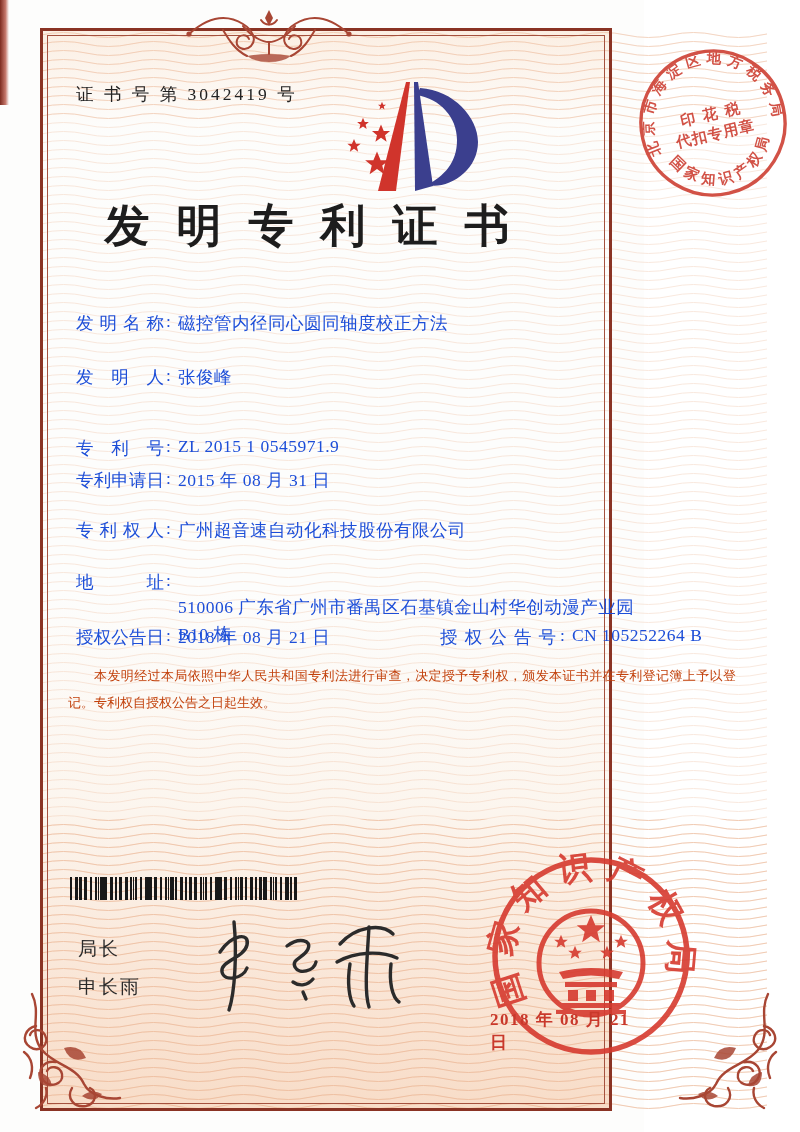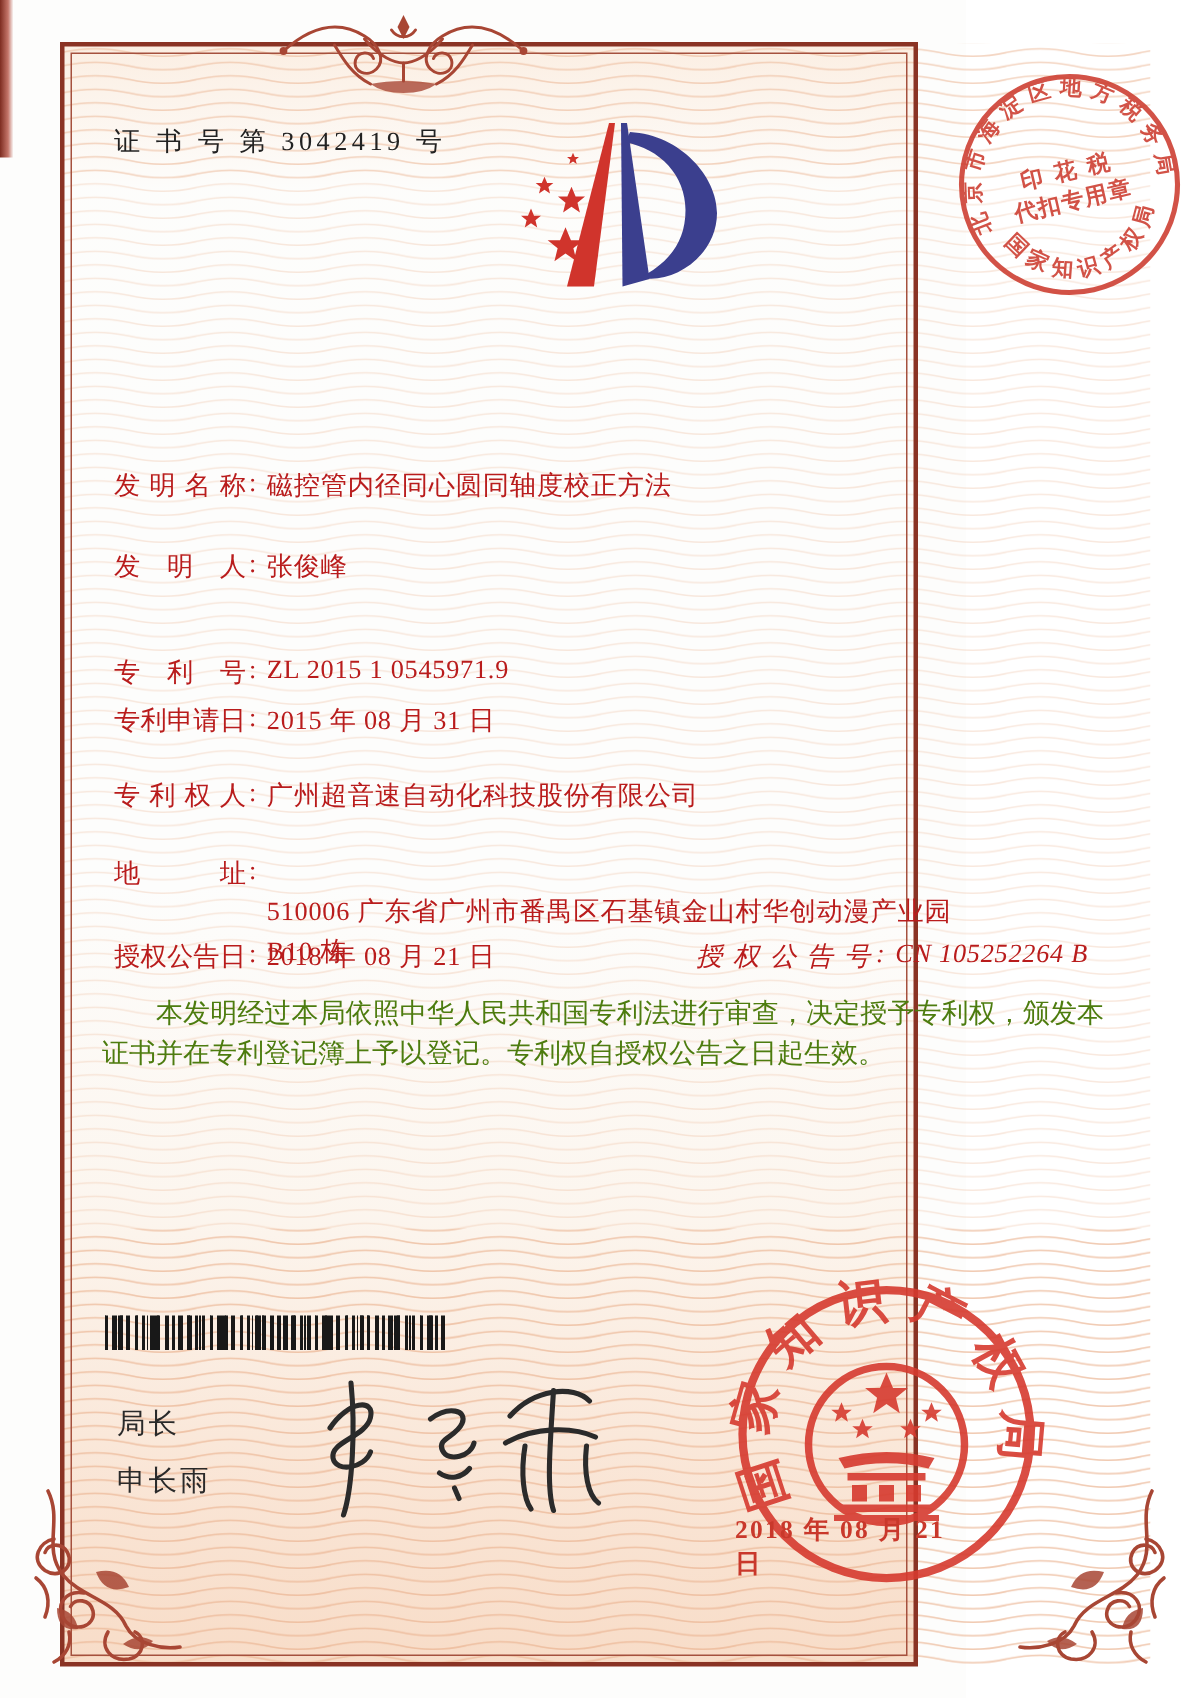--- a/index.html
+++ b/index.html
@@ -18,29 +18,29 @@
      border:3px solid #8a3324;pointer-events:none;}
   .frame-inner{position:absolute;left:47px;top:35px;right:39px;bottom:28px;
      border:1px solid #a5513e;pointer-events:none;}
   .waves{position:absolute;left:41px;top:29px;right:33px;bottom:22px;pointer-events:none;}
   .cert-no{position:absolute;left:76px;top:82px;font-size:17.5px;letter-spacing:3px;color:#222;}
   .logo{position:absolute;left:330px;top:74px;}
   .stamp{position:absolute;left:627px;top:35px;}
   .title{position:absolute;left:0;right:30px;top:196px;text-align:center;
      font-size:45px;font-weight:600;color:#1d1d1d;letter-spacing:.60em;padding-left:.60em;}
   .fields{position:absolute;left:76px;top:0;right:56px;height:0;}
-  .frow{position:absolute;left:0;font-size:17.5px;white-space:nowrap;color:#b91c1c;}
+  .frow{position:absolute;left:0;font-size:17.5px;white-space:nowrap;color:#1d4ed8;}
   .flabel{display:inline-block;width:88px;text-align:justify;text-align-last:justify;vertical-align:top;}
   .flabel.wide{width:118px;letter-spacing:2px;}
   .fcolon{display:inline-block;margin:0 7px 0 2px;vertical-align:top;}
   .fvalue{display:inline-block;vertical-align:top;letter-spacing:.5px;}
   .fvalue.wrap{white-space:normal;width:478px;line-height:27px;margin-top:24px;}
-  .grp2{position:absolute;left:388px;top:0;font-style:italic;}
-  .body-text{position:absolute;left:68px;width:668px;top:662px;font-size:18px;
-     line-height:27px;text-align:justify;color:#4d7c0f;}
+  .grp2{position:absolute;left:364px;top:0;}
+  .body-text{position:absolute;left:68px;width:668px;top:662px;font-size:13px;
+     line-height:27px;text-align:justify;color:#c2410c;}
   .body-text p{margin:0;text-indent:2em;}
   .barcode{position:absolute;left:70px;top:877px;width:227px;height:23px;
      background-image:
        repeating-linear-gradient(90deg,#181818 0 2px,rgba(0,0,0,0) 2px 5px),
        repeating-linear-gradient(90deg,#181818 0 1px,rgba(0,0,0,0) 1px 7px),
        repeating-linear-gradient(90deg,rgba(0,0,0,0) 0 9px,#181818 9px 12px,rgba(0,0,0,0) 12px 23px);}
   .director-title{position:absolute;left:78px;top:936px;font-size:19px;color:#2a2a2a;
      font-family:"Liberation Sans","DejaVu Sans",sans-serif;letter-spacing:2px;text-align:right;}
   .director-name{position:absolute;left:78px;top:974px;font-size:19px;color:#2a2a2a;
      font-family:Liberation Sans, sans-serif;letter-spacing:2px;}
@@ -149,20 +149,21 @@
         <textPath href="#arcTop" startOffset="2">北京市海淀区地方税务局</textPath>
       </text>
       <text font-size="14.5" letter-spacing="4.5" font-weight="600">
         <textPath href="#arcBot" startOffset="4">国家知识产权局</textPath>
       </text>
       <text x="86" y="84" text-anchor="middle" font-size="15" letter-spacing="2" font-weight="600">印 花 税</text>
       <text x="86" y="104" text-anchor="middle" font-size="15" letter-spacing="1" font-weight="600">代扣专用章</text>
     </g>
   </svg>
 
+  <div class="title">发明专利证书</div>
 
   <div class="fields">
     <div class="frow" style="top:311px">
       <span class="flabel">发明名称</span><span class="fcolon">:</span><span class="fvalue">磁控管内径同心圆同轴度校正方法</span>
     </div>
     <div class="frow" style="top:365px">
       <span class="flabel">发明人</span><span class="fcolon">:</span><span class="fvalue">张俊峰</span>
     </div>
     <div class="frow" style="top:436px">
       <span class="flabel">专利号</span><span class="fcolon">:</span><span class="fvalue">ZL 2015 1 0545971.9</span>

